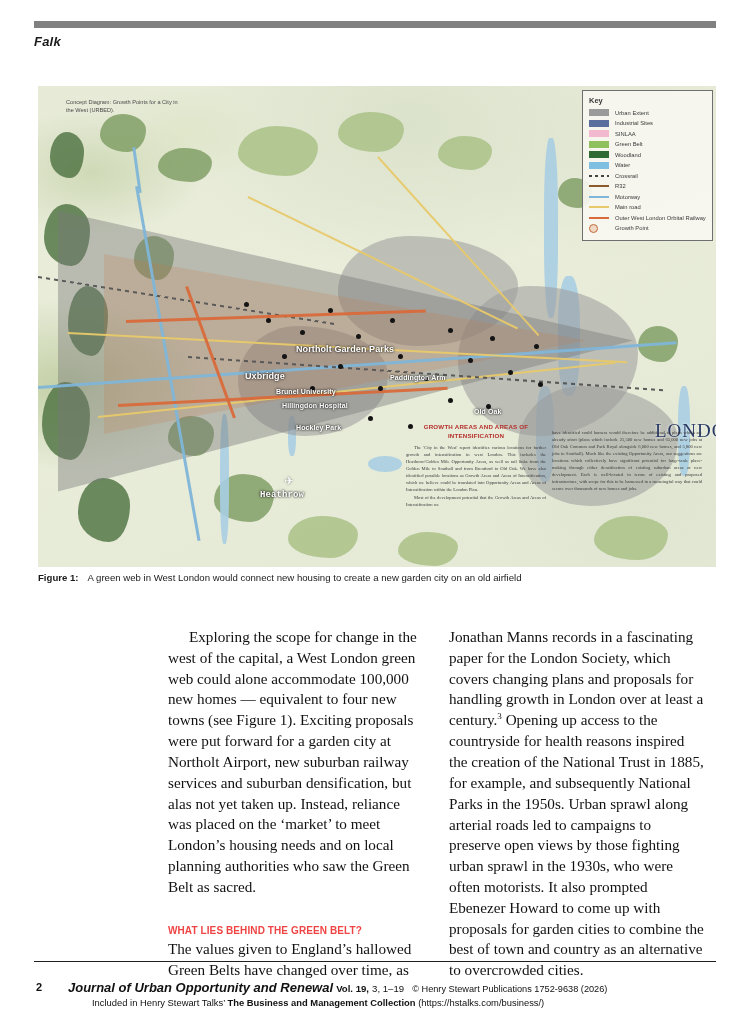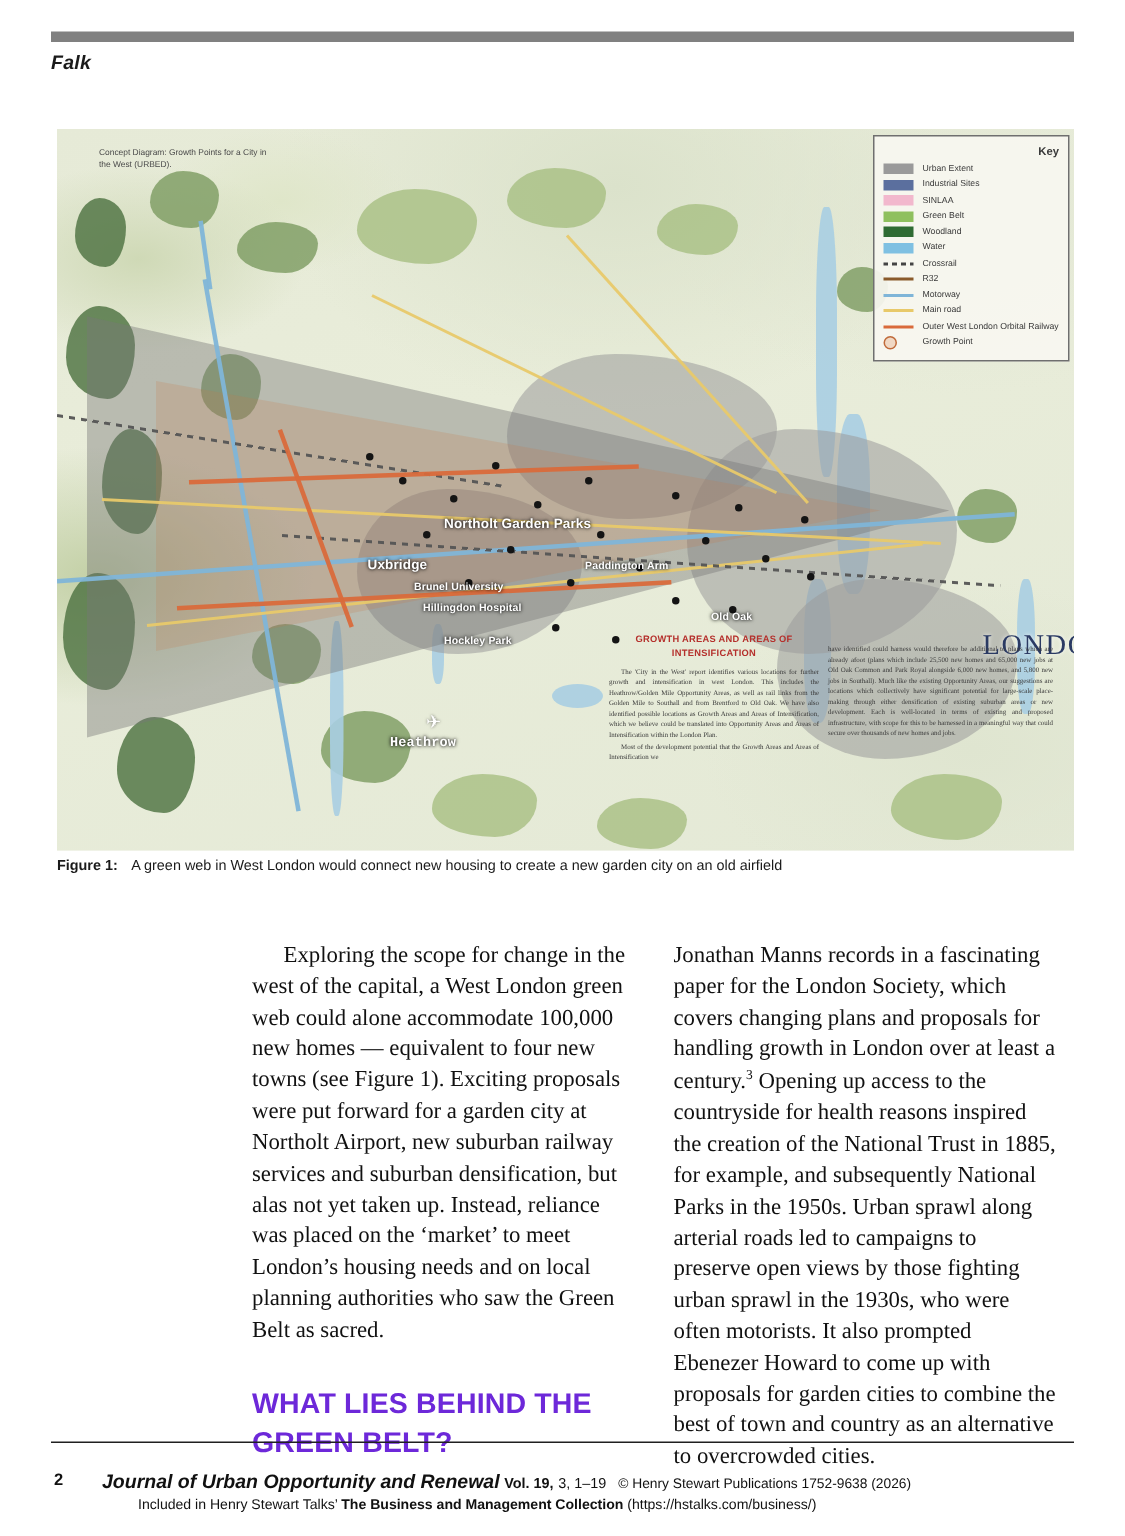--- a/index.html
+++ b/index.html
@@ -154,21 +154,20 @@
   }
 
   
   .legend {
     position: absolute;
     left: 544px; top: 4px;
     width: 131px;
     background: rgba(247,246,240,.93);
     border: 1px solid #6f6f6f;
     padding: 5px 6px 6px 6px;
-    text-align: right;
   }
   .legend-title {
     font-family: "Liberation Sans", sans-serif;
     font-size: 7.5px;
     font-weight: bold;
     color: #3a3a3a;
     margin-bottom: 3px;
   }
   .legend-row {
     display: flex;
@@ -252,23 +251,23 @@
     line-height: 1.37;
     color: #111111;
     text-align: left;
   }
   .col.left  { left: 168px; top: 627px; }
   .col.right { left: 449px; top: 627px; }
   .col p { text-indent: 21px; }
   .col p.noindent { text-indent: 0; }
   .col h2 {
     font-family: "Liberation Sans", sans-serif;
-    font-size: 19px;
-    font-weight: bold;
-    color: #6d28d9;
+    font-size: 10px;
+    font-weight: bold;
+    color: #ef4444;
     margin-top: 26px;
     margin-bottom: 2px;
     letter-spacing: .1px;
   }
   sup { font-size: 9px; vertical-align: super; }
 
   
   .foot-rule {
     position: absolute;
     left: 34px; top: 961px;
@@ -476,20 +475,21 @@
 
 </div>
 
 <div class="caption">
   <b>Figure 1:</b><span class="cap-txt">A green web in West London would connect new housing to create a new garden city on an old airfield</span>
 </div>
 
 <div class="col left">
   <p>Exploring the scope for change in the west of the capital, a West London green web could alone accommodate 100,000 new homes — equivalent to four new towns (see Figure 1). Exciting proposals were put forward for a garden city at Northolt Airport, new suburban railway services and suburban densification, but alas not yet taken up. Instead, reliance was placed on the ‘market’ to meet London’s housing needs and on local planning authorities who saw the Green Belt as sacred.</p>
   <h2>WHAT LIES BEHIND THE GREEN BELT?</h2>
+  <p class="noindent">The values given to England’s hallowed Green Belts have changed over time, as</p>
 </div>
 
 <div class="col right">
   <p class="noindent"><span>Jonathan Manns records in a fascinating paper for the London Society, which covers changing plans and proposals for handling growth in London over at least a century.</span><sup>3</sup><span> Opening up access to the countryside for health reasons inspired the creation of the National Trust in 1885, for example, and subsequently National Parks in the 1950s. Urban sprawl along arterial roads led to campaigns to preserve open views by those fighting urban sprawl in the 1930s, who were often motorists. It also prompted Ebenezer Howard to come up with proposals for garden cities to combine the best of town and country as an alternative to overcrowded cities.</span></p>
 </div>
 
 <div class="foot-rule"></div>
 <div class="pagenum">2</div>
 <div class="foot-line1">
   <span class="jtitle">Journal of Urban Opportunity and Renewal</span>

